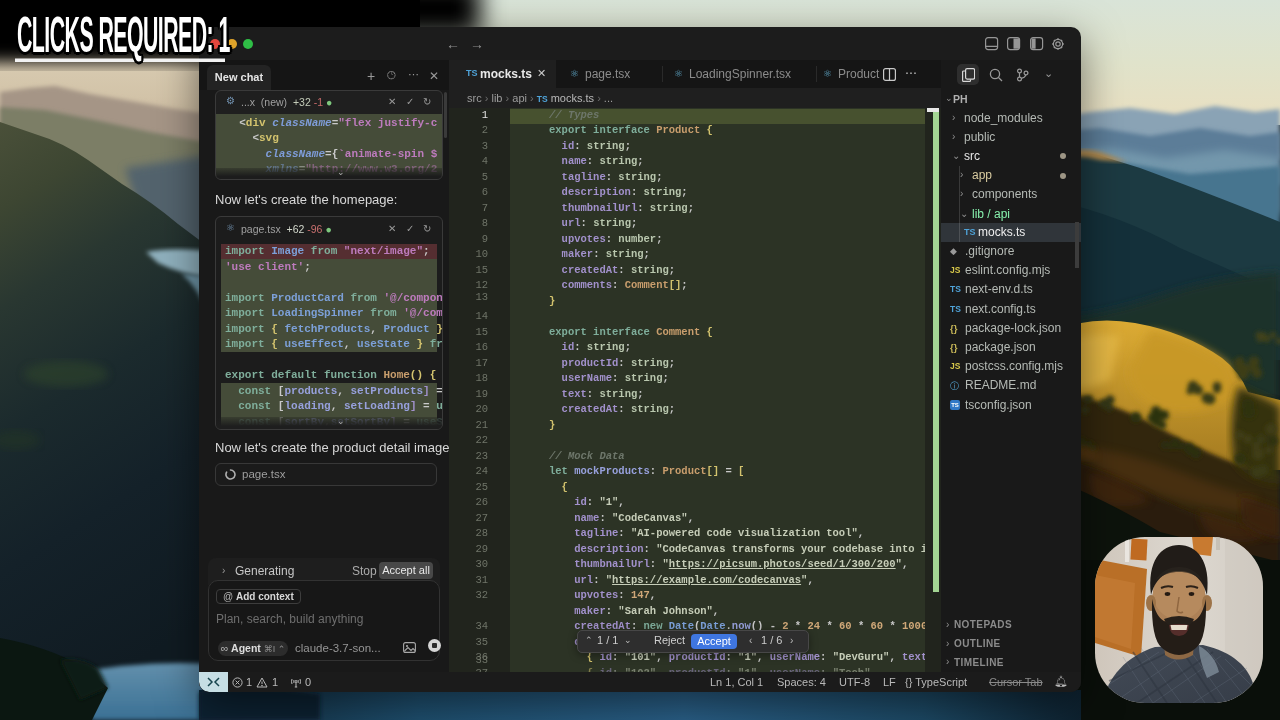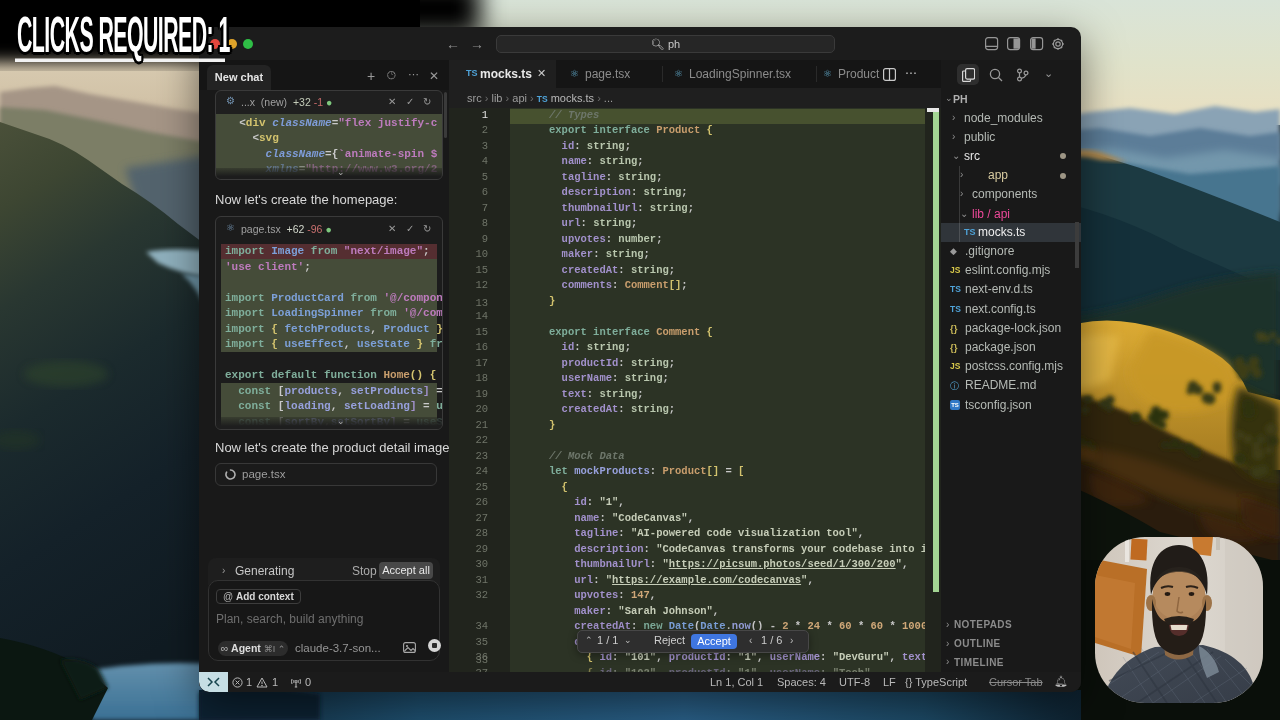--- a/index.html
+++ b/index.html
@@ -231,21 +231,20 @@
 </g>
 </svg>
 
 <div id="win">
 
 <div class="light" style="left:11px;background:#e2463d;"></div>
 <div class="light" style="left:27.5px;background:#dea32a;"></div>
 <div class="light" style="left:44px;background:#2fbe46;"></div>
 <div class="t" style="left:247px;top:9px;color:#909090;font-size:14px;">←</div>
 <div class="t" style="left:271px;top:9px;color:#909090;font-size:14px;">→</div>
-<div class="t" style="left:297px;top:8px;width:337px;height:16px;background:#262626;border:1px solid #3a3a3a;border-radius:5px;color:#c9c9c9;font-size:11px;text-align:center;line-height:16px;">🔍︎ ph</div>
 <svg class="abs" style="left:786px;top:10px;" width="96" height="14" viewBox="0 0 96 14" fill="none" stroke="#969696" stroke-width="1.2">
  <rect x="0.6" y="0.6" width="12" height="12" rx="2.5"></rect>
       <line x1="1" y1="9.4" x2="12.6" y2="9.4"></line>
  <rect x="22.6" y="0.6" width="12" height="12" rx="2.5"></rect>
       <rect x="28.5" y="1.5" width="5.5" height="10.2" fill="#969696" stroke="none"></rect>
  <rect x="45.6" y="0.6" width="12" height="12" rx="2.5"></rect>
       <rect x="46.6" y="1.5" width="4" height="10.2" fill="#969696" stroke="none"></rect>
  <g transform="translate(66,0)" stroke="#9a9a9a">
   <circle cx="7" cy="7" r="2.2"></circle>
   <path d="M7,1.2 L7,3 M7,11 L7,12.8 M1.2,7 L3,7 M11,7 L12.8,7 M2.9,2.9 L4.2,4.2 M9.8,9.8 L11.1,11.1 M11.1,2.9 L9.8,4.2 M4.2,9.8 L2.9,11.1" stroke-width="1.4"></path>
@@ -377,21 +376,21 @@
 <div class="eln" style="left:-1px;width:40px;top:109.25px;">8</div>
 <div class="ecl" style="left:62px;top:109.25px;">  <span class="pr">url</span>: <span class="pt">string</span>;</div>
 <div class="eln" style="left:-1px;width:40px;top:124.75px;">9</div>
 <div class="ecl" style="left:62px;top:124.75px;">  <span class="pr">upvotes</span>: <span class="pt">number</span>;</div>
 <div class="eln" style="left:-1px;width:40px;top:140.25px;">10</div>
 <div class="ecl" style="left:62px;top:140.25px;">  <span class="pr">maker</span>: <span class="pt">string</span>;</div>
 <div class="eln" style="left:-1px;width:40px;top:155.75px;">15</div>
 <div class="ecl" style="left:62px;top:155.75px;">  <span class="pr">createdAt</span>: <span class="pt">string</span>;</div>
 <div class="eln" style="left:-1px;width:40px;top:171.25px;">12</div>
 <div class="ecl" style="left:62px;top:171.25px;">  <span class="pr">comments</span>: <span class="ty">Comment</span><span class="yb">[]</span>;</div>
-<div class="eln" style="left:-1px;width:40px;top:189px;">13</div>
+<div class="eln" style="left:-1px;width:40px;top:183px;">13</div>
 <div class="ecl" style="left:62px;top:186.75px;"><span class="yb">}</span></div>
 <div class="eln" style="left:-1px;width:40px;top:202.25px;">14</div>
 <div class="eln" style="left:-1px;width:40px;top:217.75px;">15</div>
 <div class="ecl" style="left:62px;top:217.75px;"><span class="kw">export interface</span> <span class="ty">Comment</span> <span class="yb">{</span></div>
 <div class="eln" style="left:-1px;width:40px;top:233.25px;">16</div>
 <div class="ecl" style="left:62px;top:233.25px;">  <span class="pr">id</span>: <span class="pt">string</span>;</div>
 <div class="eln" style="left:-1px;width:40px;top:248.75px;">17</div>
 <div class="ecl" style="left:62px;top:248.75px;">  <span class="pr">productId</span>: <span class="pt">string</span>;</div>
 <div class="eln" style="left:-1px;width:40px;top:264.25px;">18</div>
 <div class="ecl" style="left:62px;top:264.25px;">  <span class="pr">userName</span>: <span class="pt">string</span>;</div>
@@ -473,23 +472,23 @@
 <div class="abs" style="left:17.5px;top:106px;width:1px;height:76px;background:rgba(255,255,255,.14);"></div>
 <div class="chv" style="left:11px;top:51.5px;">›</div>
 <div class="chv" style="left:11px;top:70.7px;">›</div>
 <div class="chv" style="left:11px;top:89.9px;">⌄</div>
 <div class="chv" style="left:19px;top:109.1px;">›</div>
 <div class="chv" style="left:19px;top:128.3px;">›</div>
 <div class="chv" style="left:19px;top:147.5px;">⌄</div>
 <div class="trow" style="left:23px;top:50.5px;color:#b5bab5;">node_modules</div>
 <div class="trow" style="left:23px;top:69.7px;color:#b5bab5;">public</div>
 <div class="trow" style="left:23px;top:88.9px;color:#e6e6e6;">src</div>
-<div class="trow" style="left:31px;top:108.1px;color:#d8cba0;margin-left:16px;">app</div>
+<div class="trow" style="left:31px;top:108.1px;color:#d8cba0;">app</div>
 <div class="trow" style="left:31px;top:127.3px;color:#b5bab5;">components</div>
-<div class="trow" style="left:31px;top:146.5px;color:#ec4899;">lib / api</div>
+<div class="trow" style="left:31px;top:146.5px;color:#86efac;">lib / api</div>
 <div class="abs" style="left:862px;"></div>
 <div class="abs" style="left:119px;top:93.4px;width:6px;height:6px;border-radius:50%;background:#9d9585;"></div>
 <div class="abs" style="left:119px;top:112.6px;width:6px;height:6px;border-radius:50%;background:#9d9585;"></div>
 <div class="t" style="left:23px;top:167.2px;color:#4fa3d8;font-size:9px;font-weight:bold;">TS</div>
 <div class="trow" style="left:37px;top:165.2px;color:#eeeeee;">mocks.ts</div>
 <div class="t" style="left:9px;top:186px;color:#9a9a9a;font-size:9px;">◆</div>
 <div class="trow" style="left:24px;top:184px;">.gitignore</div>
 <div class="t" style="left:9px;top:205.2px;color:#d8c84a;font-size:8.5px;font-weight:bold;">JS</div>
 <div class="trow" style="left:24px;top:203.2px;">eslint.config.mjs</div>
 <div class="t" style="left:9px;top:224.4px;color:#4fa3d8;font-size:8.5px;font-weight:bold;">TS</div>

